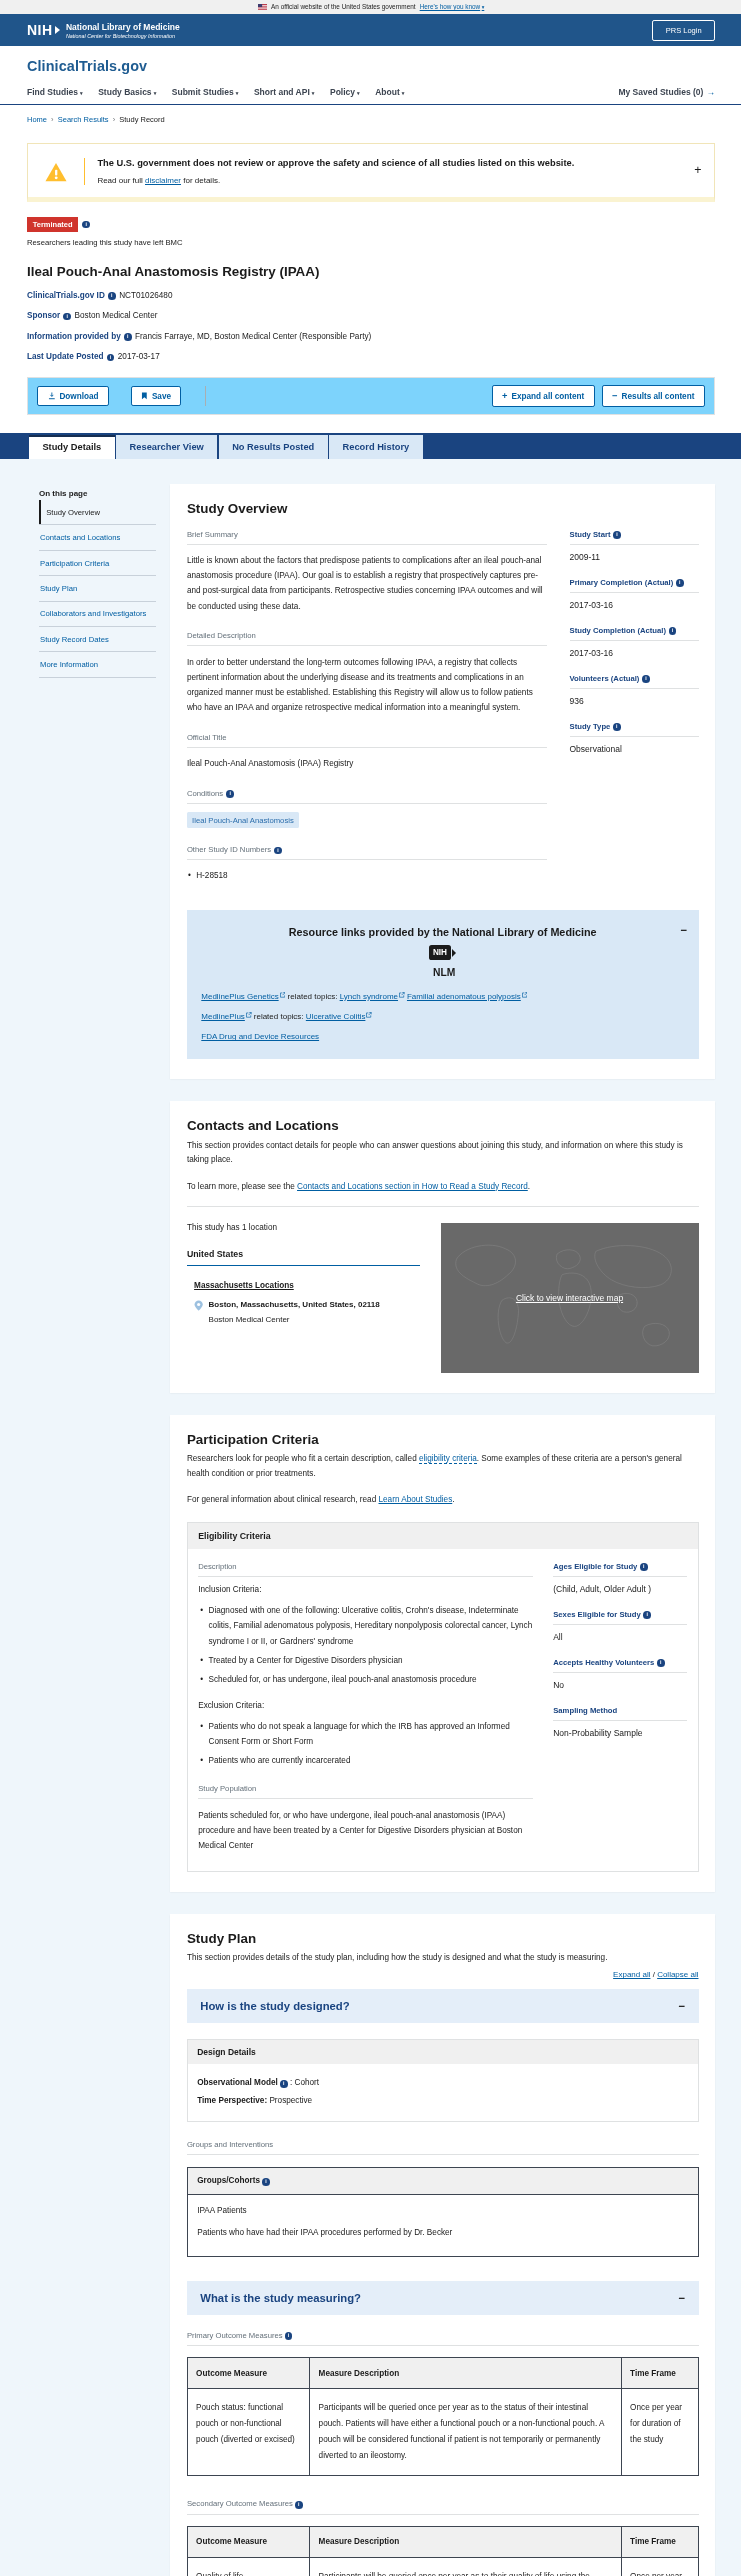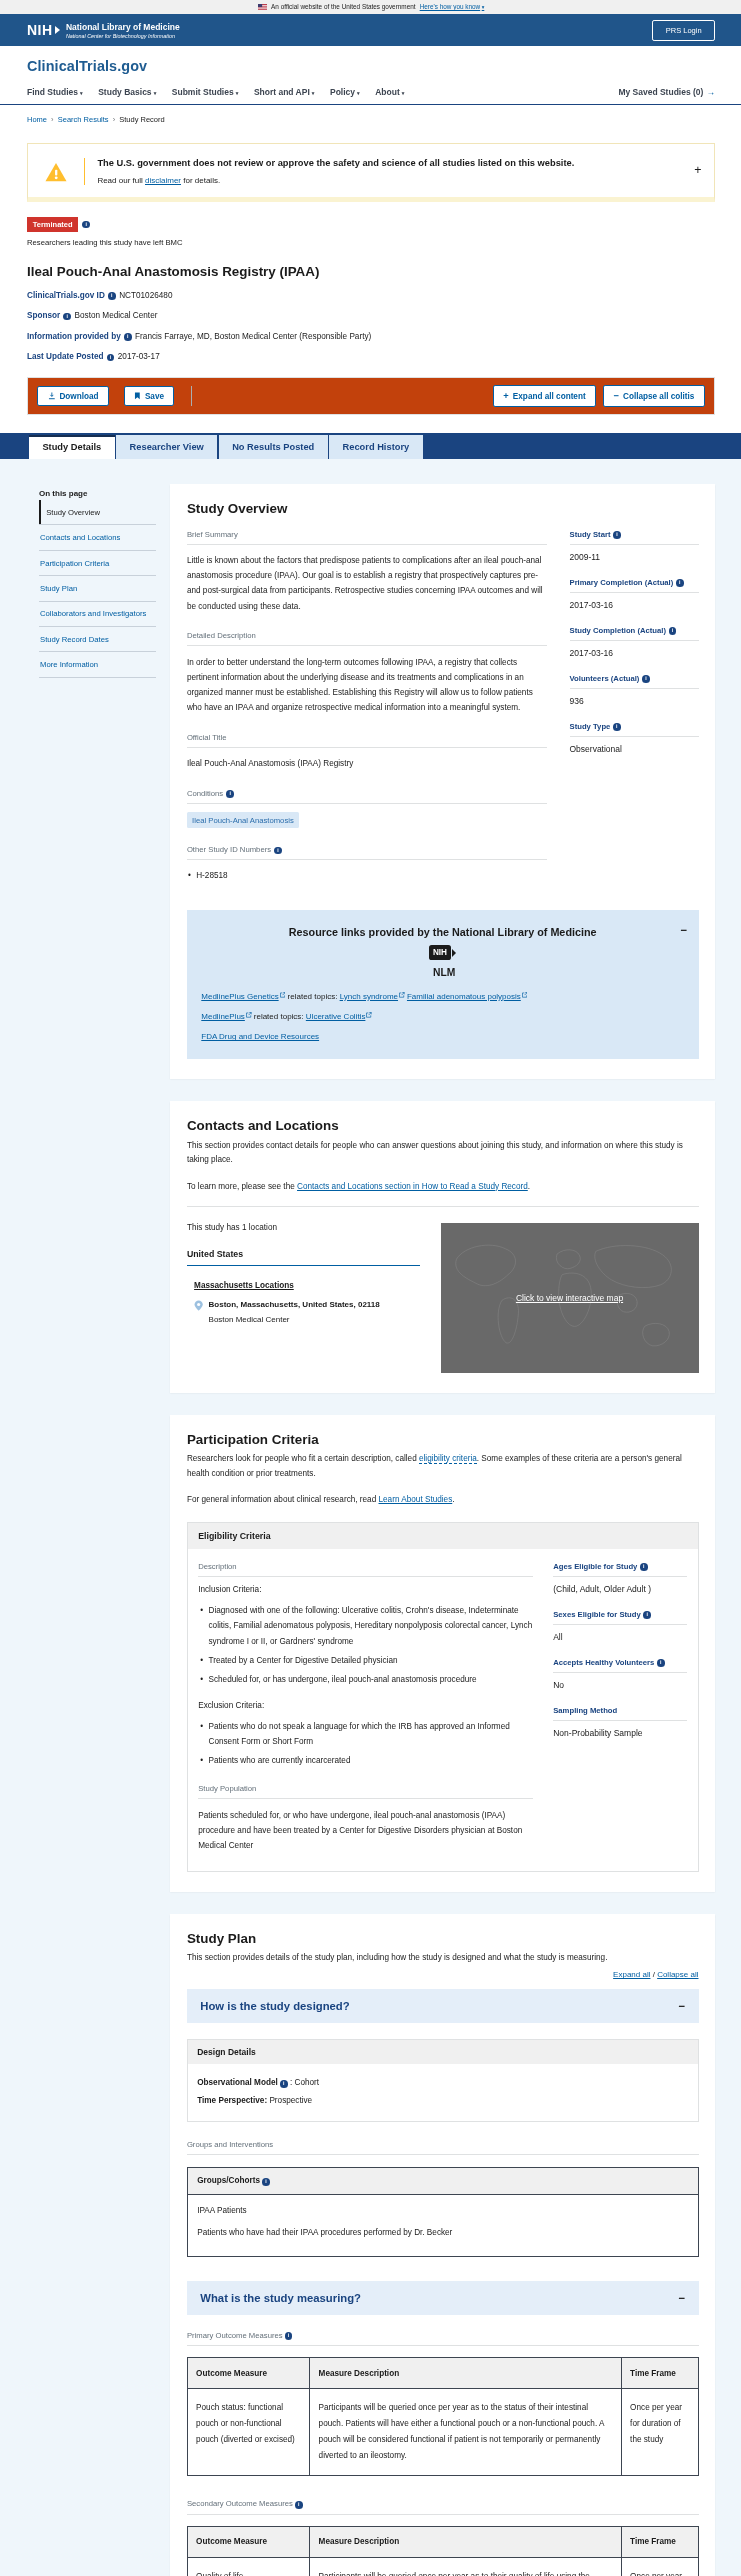--- a/index.html
+++ b/index.html
@@ -55,21 +55,21 @@
   .status-badge { background:#d0342c; color:#fff; font-size:7.5px; font-weight:bold; padding:2.6px 5.7px; border-radius:0; }
   .info { display:inline-block; width:7.7px; height:7.7px; border-radius:50%; background:#1a4480; color:#fff; font-size:5.2px; font-weight:bold; text-align:center; line-height:7.7px; vertical-align:0.5px; }
   .info::after { content:"i"; }
   .status-note { font-size:7.7px; margin-top:6.2px; }
   .page-title { font-size:13.4px; font-weight:bold; margin:17.5px 0 5.2px; }
   .kv-row { margin-top:11.3px; font-size:8.2px; }
   .kv-label { color:#1a4480; font-weight:bold; }
   .kv-row .info { margin:0 3.6px 0 3.1px; }
 
   
-  .action-bar { margin:15.5px 27px 17.5px; border:0.5px solid #dfe1e2; padding:7.7px 9.3px; display:flex; align-items:center; gap:15px; background:#c2410c; }
+  .action-bar { margin:15.5px 27px 17.5px; border:0.5px solid #dfe1e2; padding:7.7px 9.3px; display:flex; align-items:center; gap:22px; background:#7dd3fc; }
   .btn-outline { display:inline-flex; align-items:center; gap:4.1px; border:1px solid #005ea2; color:#005ea2; background:#fff; font-size:8.2px; font-weight:bold; padding:4.6px 9.3px; border-radius:2.1px; }
   .vdiv { width:0.5px; height:20.6px; background:#a9aeb1; margin-left:2.1px; }
   .action-right { margin-left:auto; display:flex; gap:7.2px; }
   .pm { font-weight:bold; font-size:9.3px; }
 
   
   .tabbar { background:#1a4480; padding:0 0 0 29px; display:flex; align-items:flex-end; height:26px; }
   .tab { font-size:9.3px; font-weight:bold; padding:6.2px 13.4px 7.2px; margin-right:1.5px; background:#d9e8f6; color:#1a4480; border:none; }
   .tab.active { background:#fff; color:#1b1b1b; border-top:2.1px solid #162e51; padding-top:4.6px; }
 
@@ -277,21 +277,21 @@
     <span>Save</span>
   </button>
   <span class="vdiv"></span>
   <div class="action-right">
     <button class="btn-outline">
         <span class="pm">+</span>
         <span>Expand all content</span>
       </button>
     <button class="btn-outline">
         <span class="pm">−</span>
-        <span>Collapse all colitis</span>
+        <span>Results all content</span>
       </button>
   </div>
 </div>
 
 <div class="tabbar">
   <button class="tab active">Study Details</button>
   <button class="tab">Researcher View</button>
   <button class="tab">No Results Posted</button>
   <button class="tab">Record History</button>
 </div>
@@ -476,21 +476,21 @@
         </p>
         <div class="elig-box">
           <div class="elig-head">Eligibility Criteria</div>
           <div class="elig-body">
             <div>
               <div class="f-label">Description</div>
               <div class="crit-title">Inclusion Criteria:</div>
               <ul class="crit-list">
 
               <li>Diagnosed with one of the following: Ulcerative colitis, Crohn's disease, Indeterminate colitis, Familial adenomatous polyposis, Hereditary nonpolyposis colorectal cancer, Lynch syndrome I or II, or Gardners' syndrome</li>
-                  <li>Treated by a Center for Digestive Detailed physician</li>
+                  <li>Treated by a Center for Digestive Disorders physician</li>
                   <li>Scheduled for, or has undergone, ileal pouch-anal anastomosis procedure</li>
                 </ul>
               <div class="crit-title">Exclusion Criteria:</div>
               <ul class="crit-list">
 
               <li>Patients who do not speak a language for which the IRB has approved an Informed Consent Form or Short Form</li>
                   <li>Patients who are currently incarcerated</li>
                 </ul>
               <div class="f-label" style="margin-top:15.5px;">Study Population</div>
               <p class="f-text">Patients scheduled for, or who have undergone, ileal pouch-anal anastomosis (IPAA) procedure and have been treated by a Center for Digestive Disorders physician at Boston Medical Center</p>

